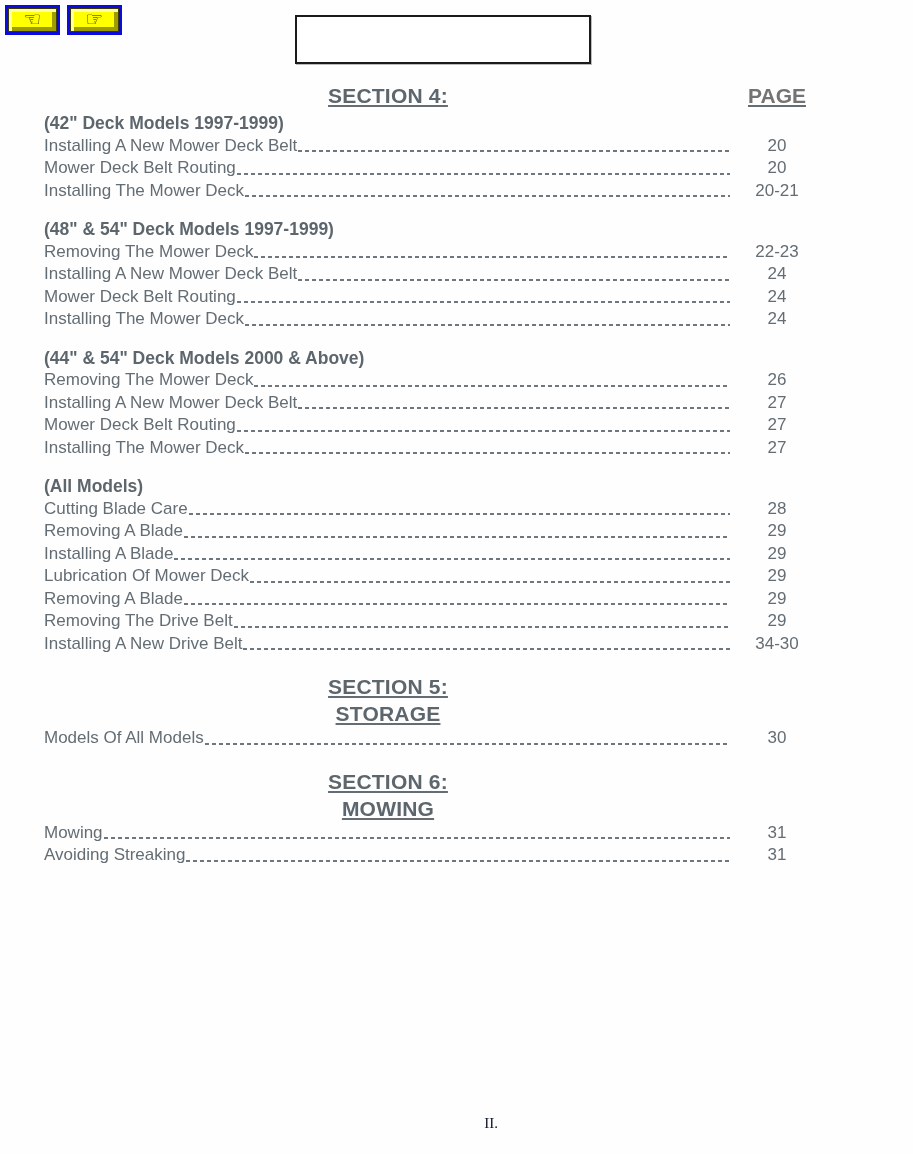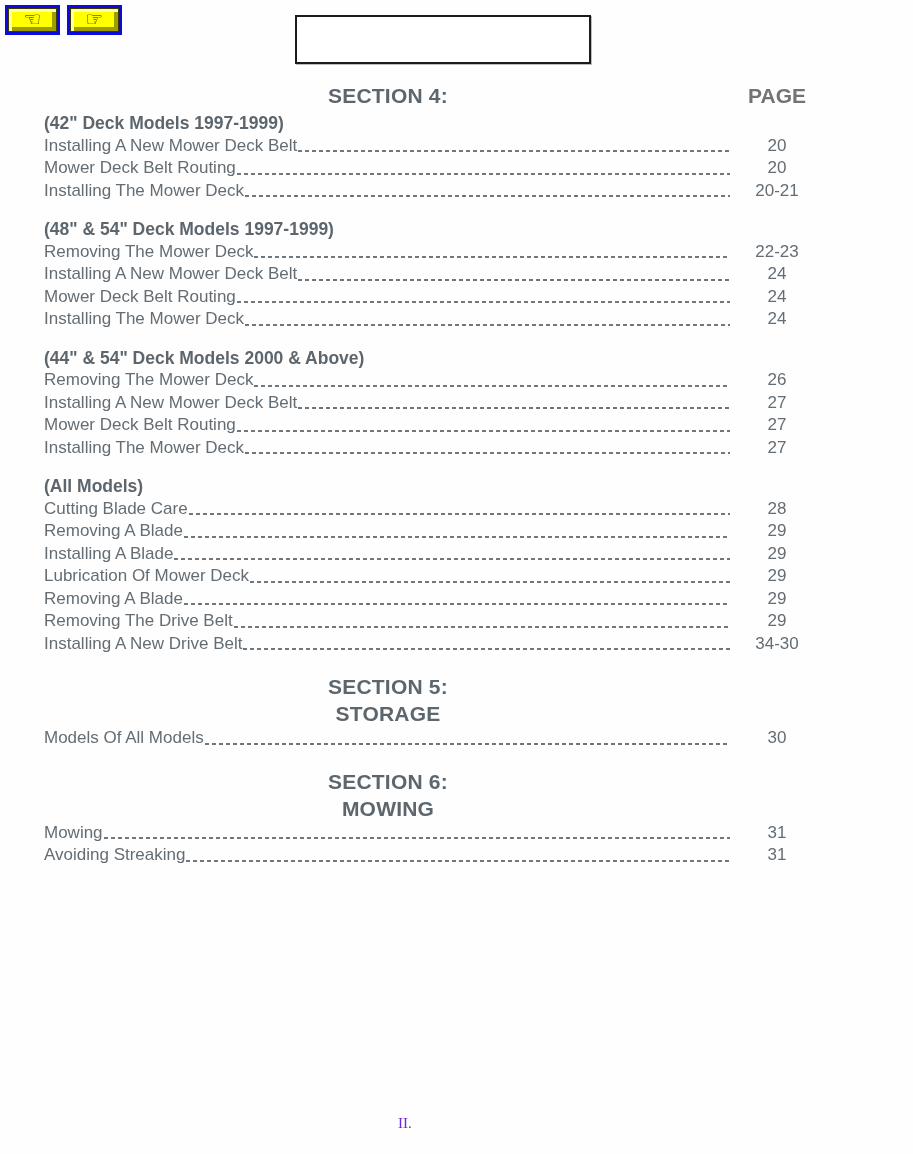--- a/index.html
+++ b/index.html
@@ -32,42 +32,42 @@
   
   .title-box{
     position:absolute;left:295px;top:15px;
     width:292px;height:45px;
     border:2px solid #1b1b1b;
     background:#ffffff;
     box-shadow:1px 1px 0 #bbb;
   }
   
   .content{position:absolute;left:44px;top:82px;width:778px;}
-  .sec-header{display:flex;align-items:flex-start;margin-top:18px;}
+  .sec-header{display:flex;align-items:flex-start;margin-top:18px;text-decoration:underline;}
   .sec-header:first-child{margin-top:0;}
   .sec-header .sec-titles{flex:1;text-align:center;}
   .sec-title{font-size:21px;font-weight:700;line-height:27px;letter-spacing:.2px;color:#5d666d;}
   .sec-page-label{width:90px;text-align:center;font-size:21px;font-weight:700;line-height:27px;color:#737373;}
   .group-heading{
     font-size:17.5px;font-weight:700;line-height:22.5px;
     margin-top:16px;color:#5d666d;
   }
   .group-heading.first{margin-top:3px;}
   .toc-row{display:flex;align-items:flex-end;line-height:22.5px;font-size:17px;justify-content:flex-end;}
   .toc-label{white-space:nowrap;}
   .toc-leader{
     flex:1;height:2px;margin:0 2px 5px 1px;
     background:repeating-linear-gradient(to right,#6e777e 0 4px,transparent 4px 7px);
   }
   .toc-page{width:90px;flex:0 0 90px;text-align:center;white-space:nowrap;}
   
   .footer-num{
-    position:absolute;left:398px;top:1115px;width:100px;text-align:left;
+    position:absolute;left:398px;top:1115px;width:100px;text-align:right;
     font-family:"Liberation Serif","DejaVu Serif",serif;
-    font-size:15px;color:#6d28d9;
+    font-size:15px;color:#0f172a;
   }
 </style>
 </head>
 <body>
 
 <div class="page">
 
   <div class="nav-buttons">
     <button class="nav-btn">
       <span class="glyph">☜</span>

